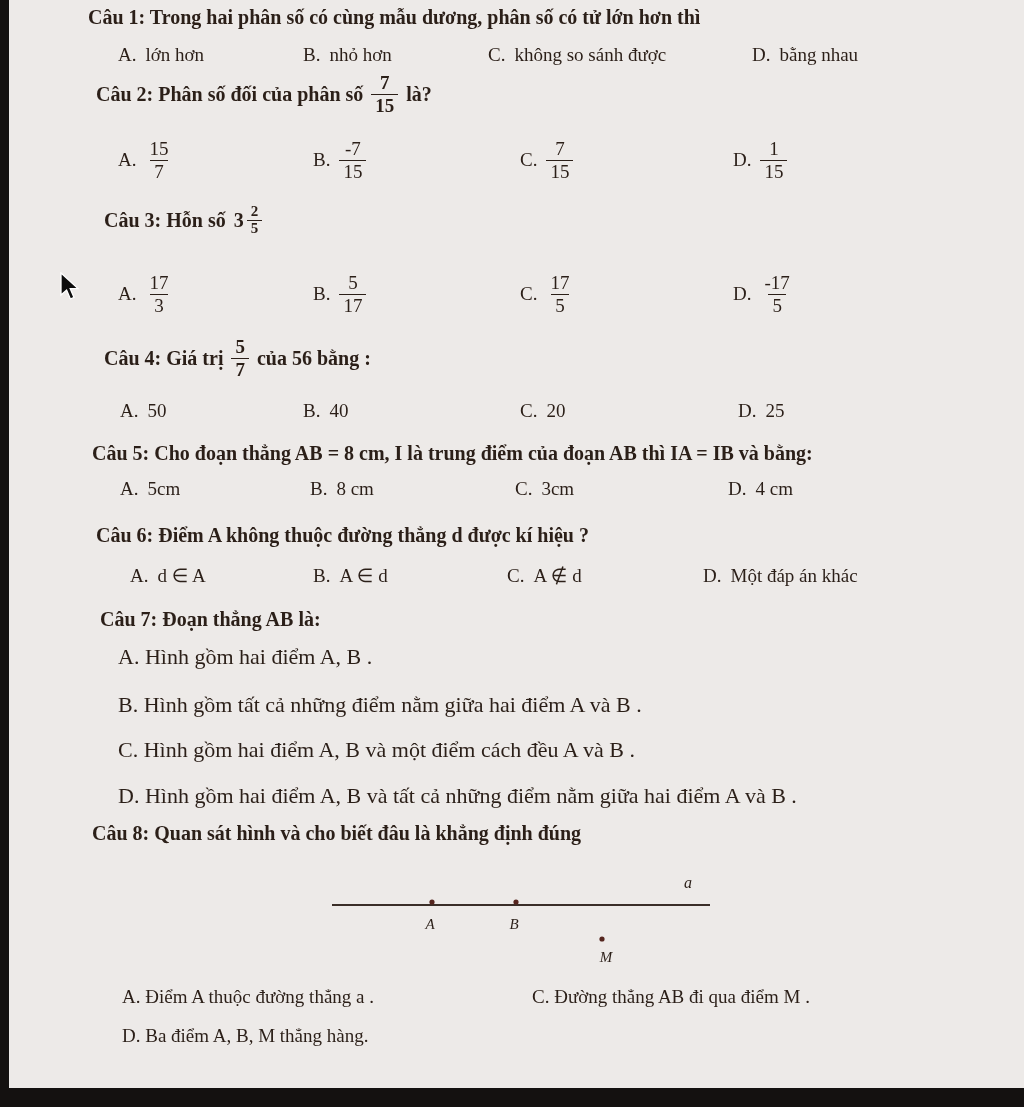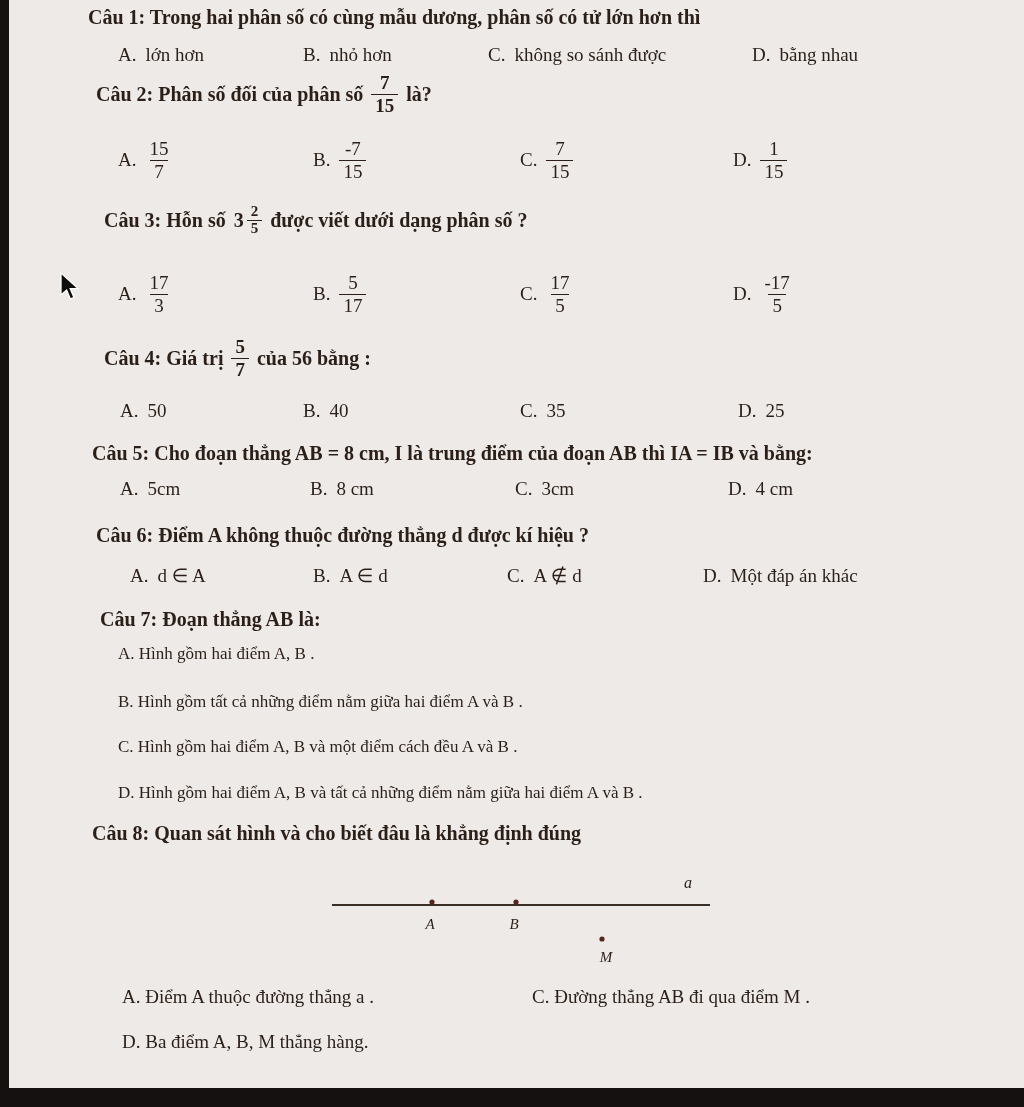--- a/index.html
+++ b/index.html
@@ -10,21 +10,21 @@
   }
   .edge { position:absolute; background:#141110; z-index:6; }
   .left-edge { left:0; top:0; width:9px; height:1107px; }
   .bottom-edge { left:0; bottom:0; width:1024px; height:19px; }
 
   .trow { position:absolute; display:flex; align-items:center; gap:8px;
           font-weight:bold; font-size:20px; white-space:nowrap; }
   .row  { position:absolute; display:grid; align-items:center; }
   .opt  { display:flex; align-items:center; gap:9px; font-size:19px; white-space:nowrap; }
   .olabel { font-size:19px; }
-  .line { position:absolute; font-size:17px; white-space:nowrap; }
+  .line { position:absolute; font-size:22px; white-space:nowrap; }
 
   .frac { display:inline-flex; flex-direction:column; align-items:center;
           font-size:19px; line-height:1.15; font-weight:normal; }
   .frac .num { padding:0 4px; }
   .frac .den { padding:0 4px; border-top:1.6px solid #2b1f18; }
   .tfrac { font-weight:bold; }
   .small-frac { font-size:15px; line-height:1.05; }
   .mixed { display:inline-flex; align-items:center; gap:3px; }
 
   .figure line   { stroke:#3a2e28; stroke-width:2; }
@@ -102,21 +102,20 @@
 
   <div class="trow" style="top:204px;left:104px;justify-content:center;">
     <span>Câu 3: Hỗn số</span>
     <span class="mixed">
       <span>3</span>
       <span class="frac small-frac tfrac">
         <span class="num">2</span>
         <span class="den">5</span>
       </span>
     </span>
-    <span>được viết dưới dạng phân số ?</span>
   </div>
   <div class="row" style="top:272px;left:118px;grid-template-columns:195px 207px 213px auto;">
     <div class="opt">
       <span class="olabel">A.</span>
       <span class="frac">
         <span class="num">17</span>
         <span class="den">3</span>
       </span>
     </div>
     <div class="opt">
@@ -154,21 +153,21 @@
     <div class="opt">
       <span class="olabel">A.</span>
       <span>50</span>
     </div>
     <div class="opt">
       <span class="olabel">B.</span>
       <span>40</span>
     </div>
     <div class="opt">
       <span class="olabel">C.</span>
-      <span>35</span>
+      <span>20</span>
     </div>
     <div class="opt">
       <span class="olabel">D.</span>
       <span>25</span>
     </div>
   </div>
 
   <div class="trow" style="top:442px;left:92px;">
     <span>Câu 5: Cho đoạn thẳng AB = 8 cm, I là trung điểm của đoạn AB thì IA = IB và bằng:</span>
   </div>
@@ -229,21 +228,21 @@
     <line x1="14" y1="43" x2="392" y2="43"></line>
     <circle cx="114" cy="40" r="2.6"></circle>
     <circle cx="198" cy="40" r="2.6"></circle>
     <circle cx="284" cy="77" r="2.6"></circle>
     <text x="112" y="67">A</text>
     <text x="196" y="67">B</text>
     <text x="370" y="26" class="lbl-a">a</text>
     <text x="288" y="100">M</text>
   </svg>
 
-  <div class="row" style="top:986px;left:122px;grid-template-columns:410px auto;row-gap:23px;">
+  <div class="row" style="top:986px;left:122px;grid-template-columns:410px auto;row-gap:17px;">
     <div class="opt">A. Điểm A thuộc đường thẳng a .</div>
     <div class="opt">C. Đường thẳng AB đi qua điểm M .</div>
     <div class="opt">D. Ba điểm A, B, M thẳng hàng.</div>
   </div>
 
   <svg class="cursor" style="left:58px;top:272px;" width="24" height="30" viewBox="0 0 24 30">
     <path d="M3,1 L3,23 L8.6,18 L12.4,27 L16,25.4 L12.2,16.6 L20,16.6 Z" fill="#0d0d0d" stroke="#ffffff" stroke-width="1.3"></path>
   </svg>
 
   <div class="edge left-edge"></div>

